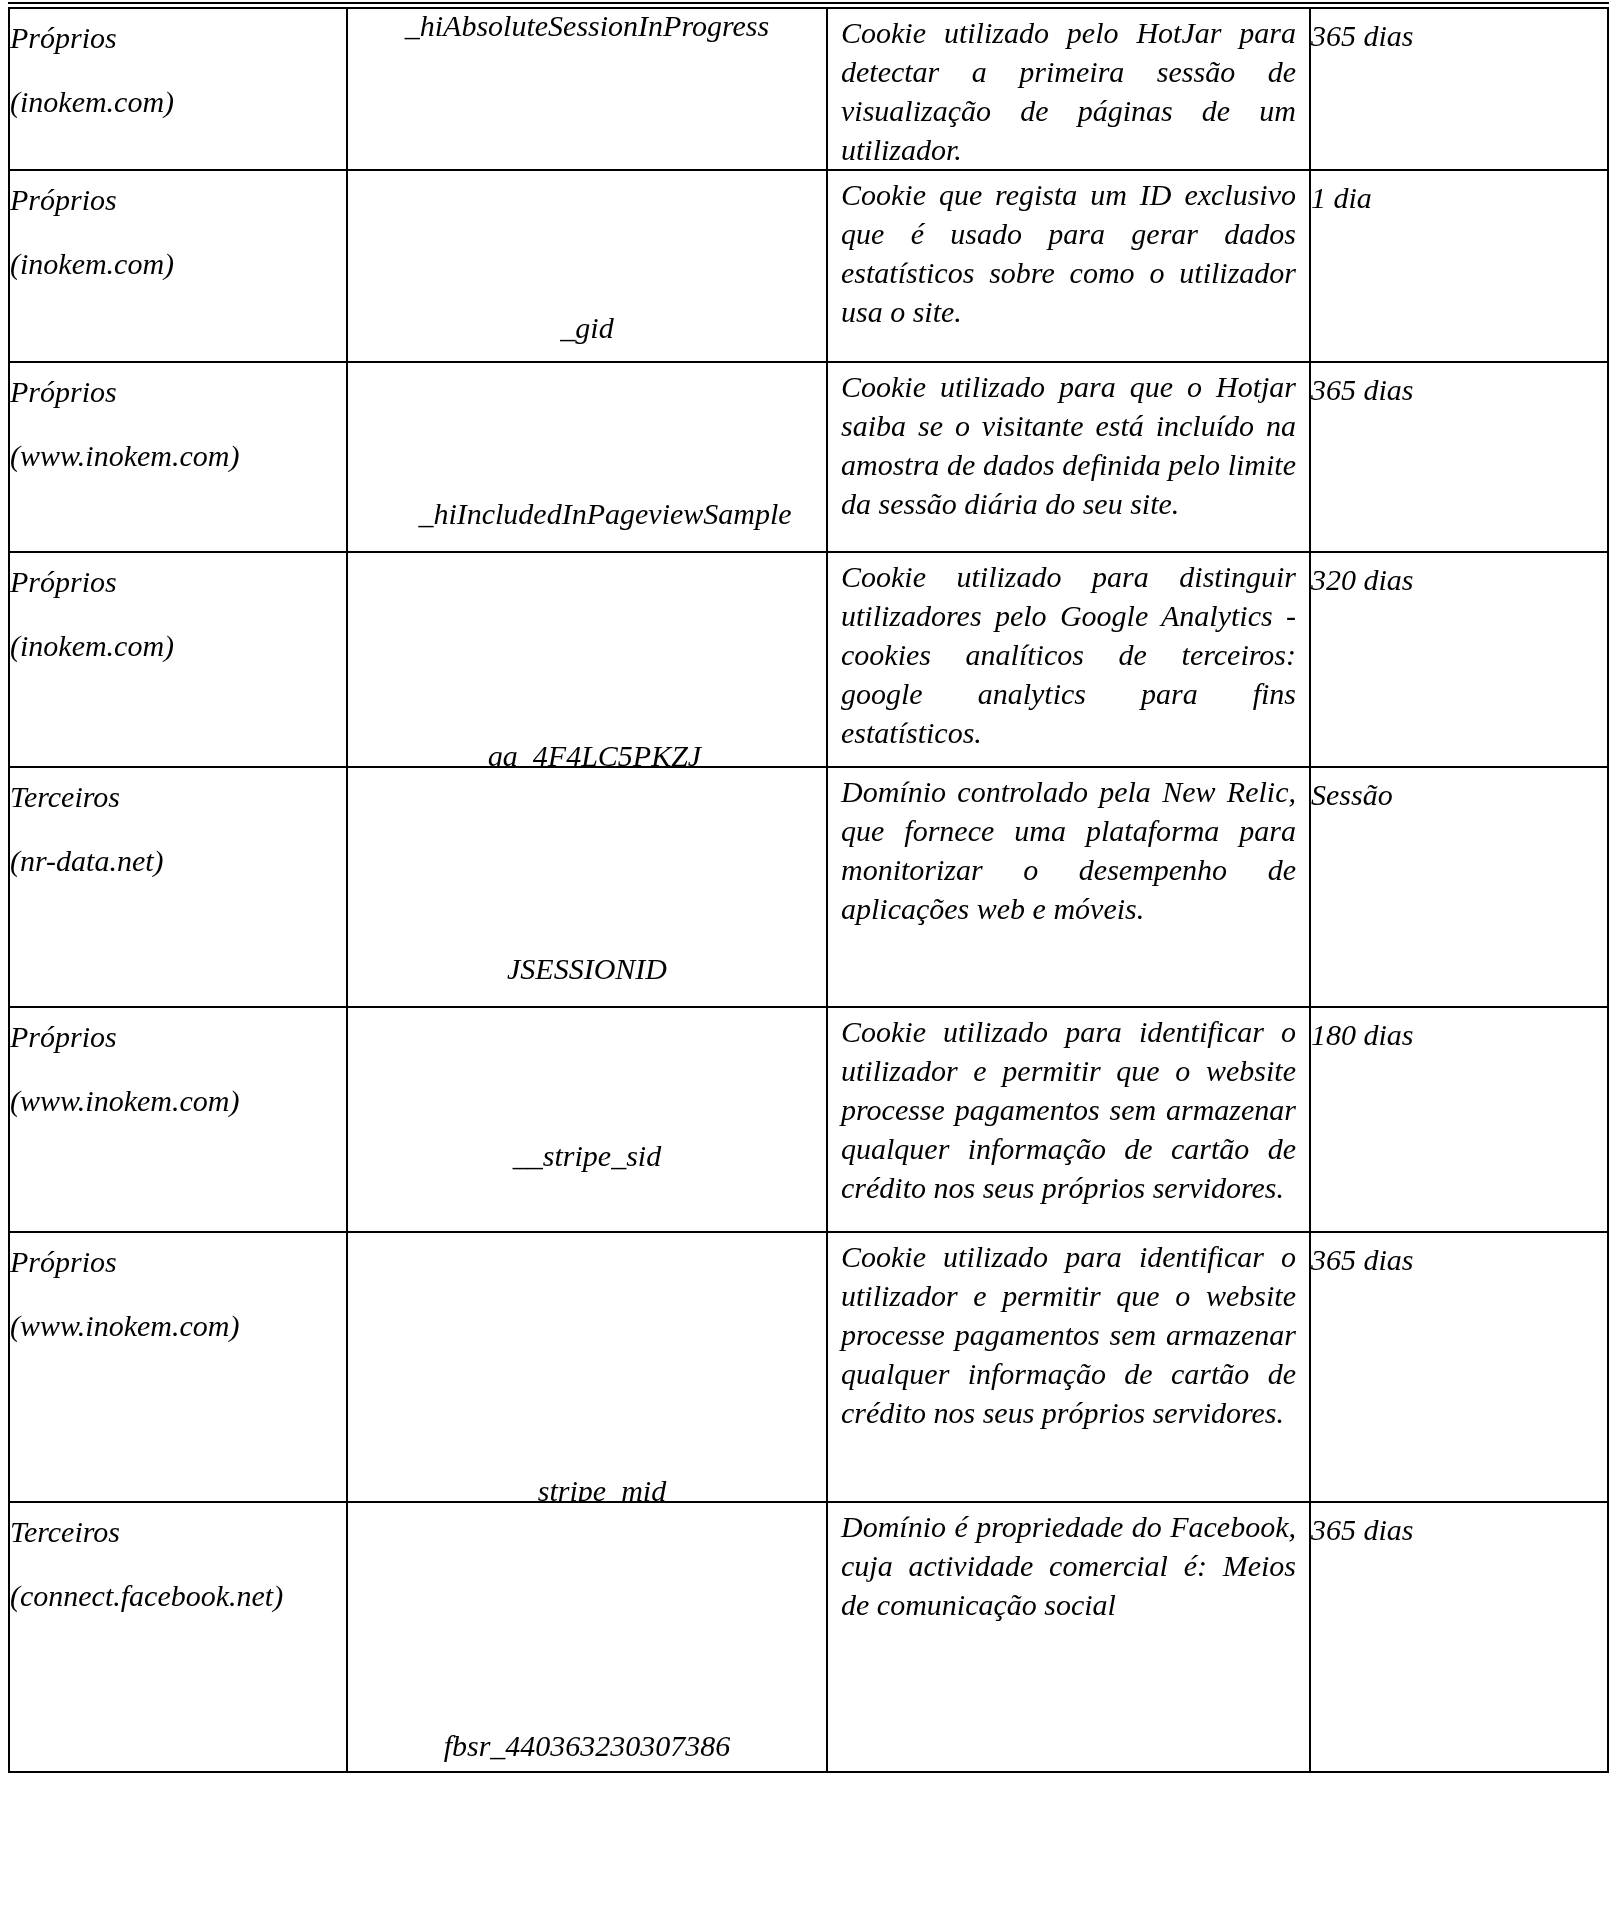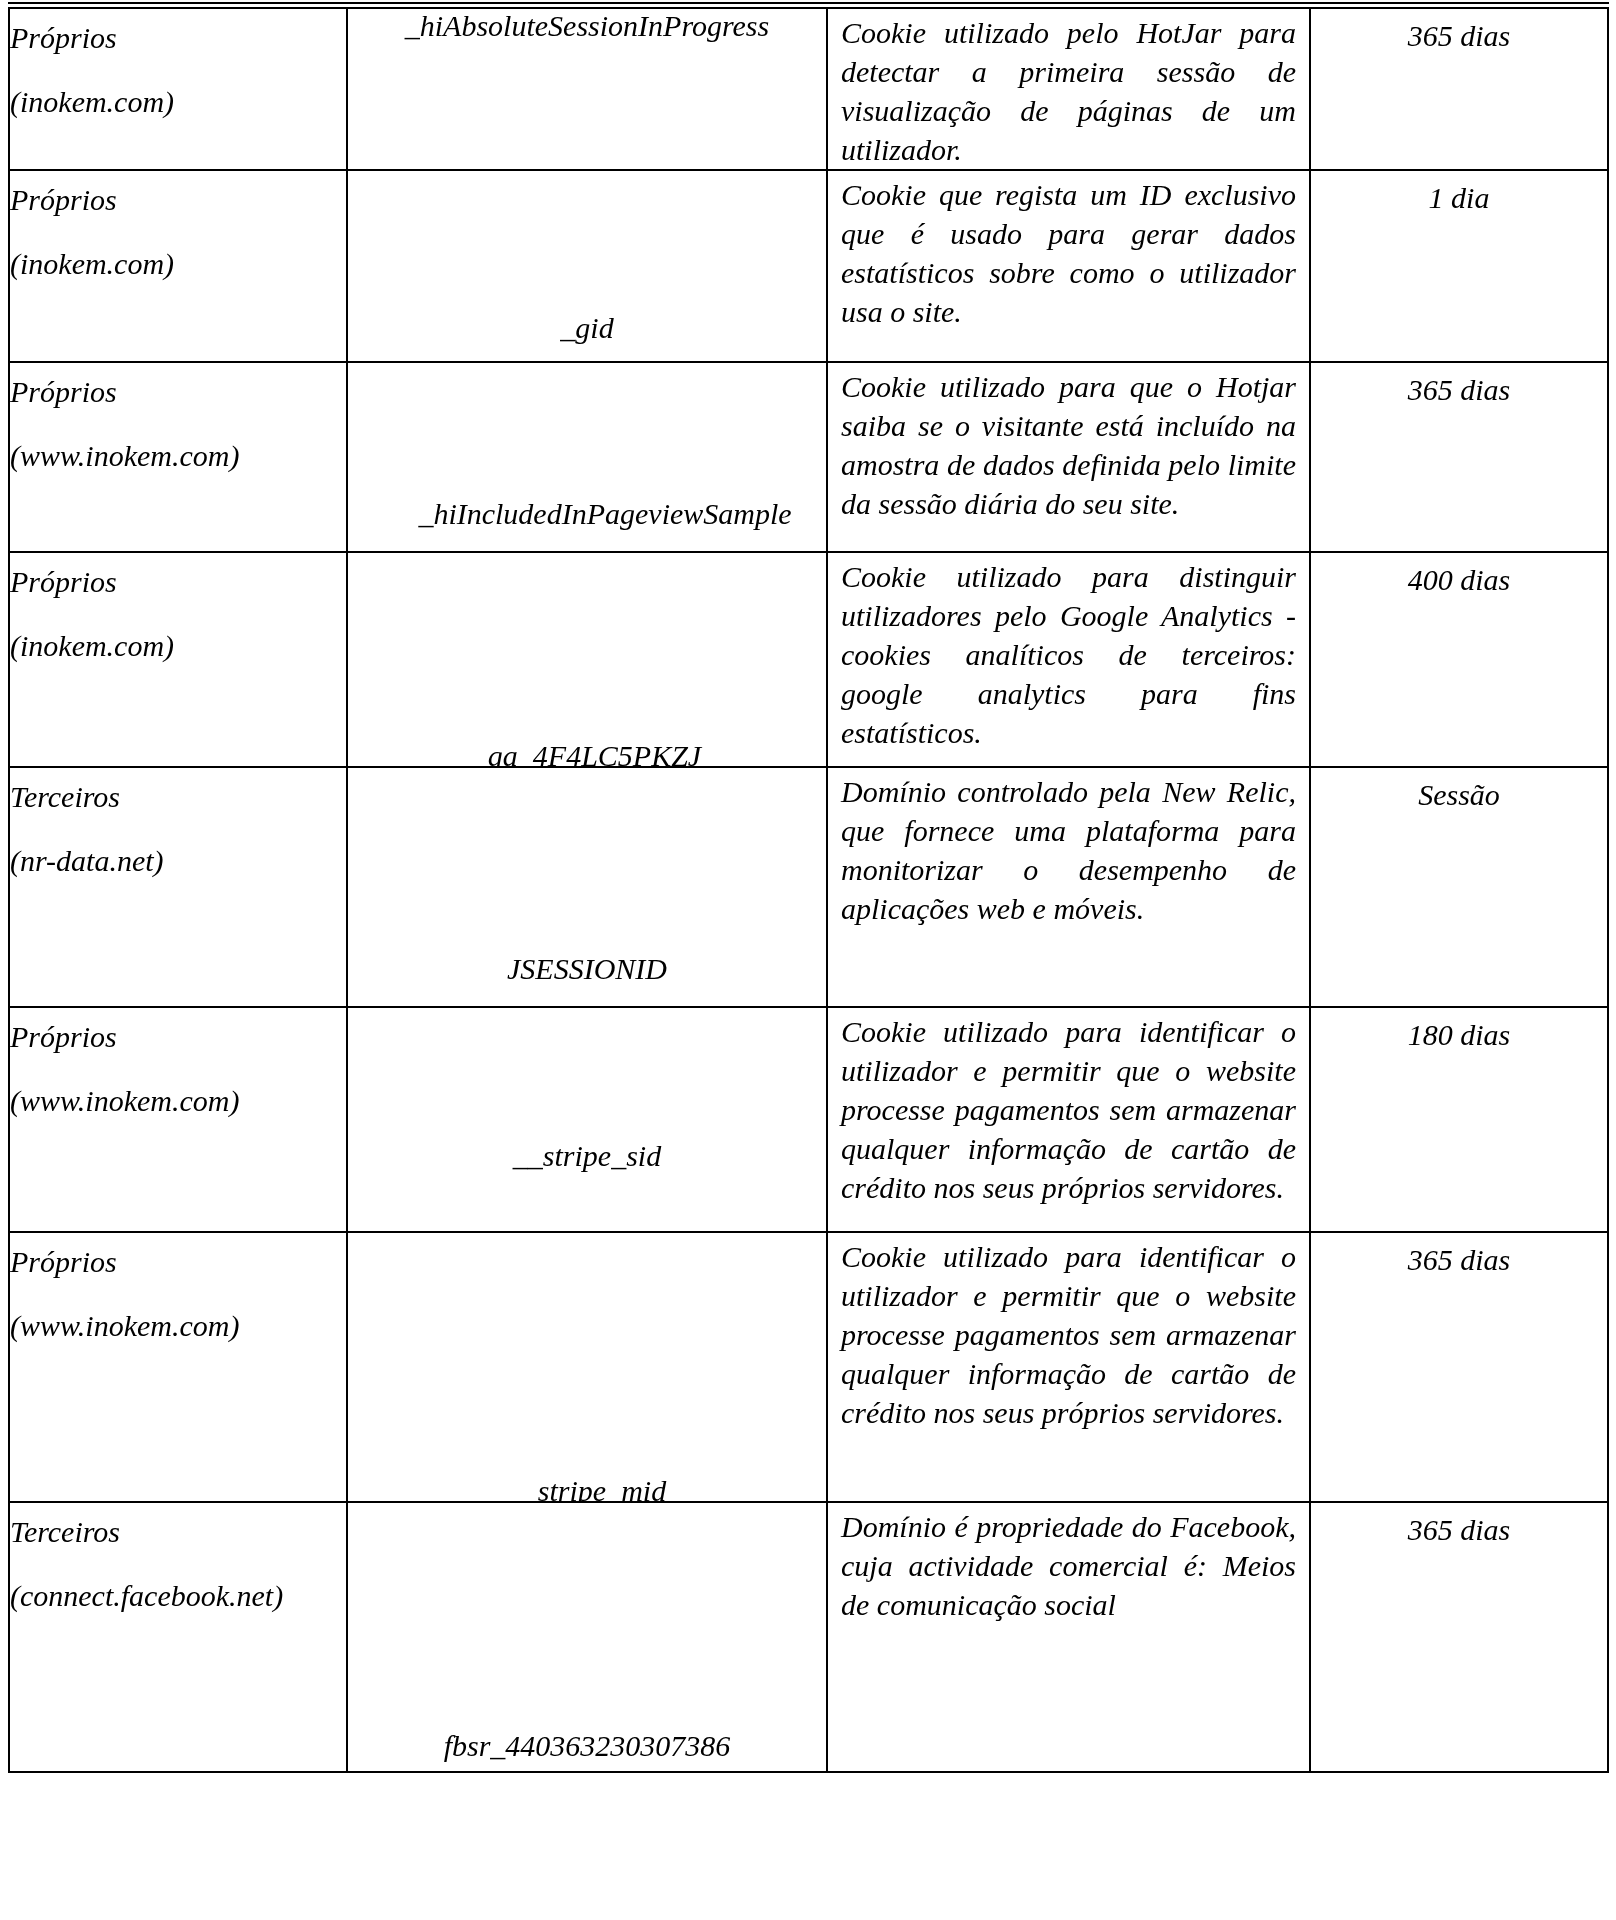--- a/index.html
+++ b/index.html
@@ -64,21 +64,21 @@
   
   td.c-desc { padding: 4px 13px 0 13px; }
   .desc-text {
     margin: 0;
     font-size: 30px;
     line-height: 39px;
     text-align: justify;
   }
 
   
-  td.c-dur { text-align: center; padding-top: 10px; }
+  td.c-dur { text-align: left; padding-top: 10px; }
 </style>
 </head>
 <body>
 
 <table class="cookies">
   <colgroup>
     <col style="width:338px">
     <col style="width:480px">
     <col style="width:483px">
     <col style="width:298px">
@@ -139,21 +139,21 @@
         <p class="type-line">Próprios</p>
         <p class="domain-line">(inokem.com)</p>
       </td>
       <td class="c-name">
         <div class="name-pos">_ga_4F4LC5PKZJ</div>
       </td>
       <td class="c-desc">
         <p class="desc-text">Cookie utilizado para distinguir utilizadores pelo Google Analytics - cookies analíticos de terceiros: google analytics para fins estatísticos.</p>
       </td>
       <td class="c-dur">
-        <span>400 dias</span>
+        <span>320 dias</span>
       </td>
     </tr>
 
     <tr>
       <td class="c-type">
         <p class="type-line">Terceiros</p>
         <p class="domain-line">(nr-data.net)</p>
       </td>
       <td class="c-name">
         <div class="name-pos">JSESSIONID</div>

